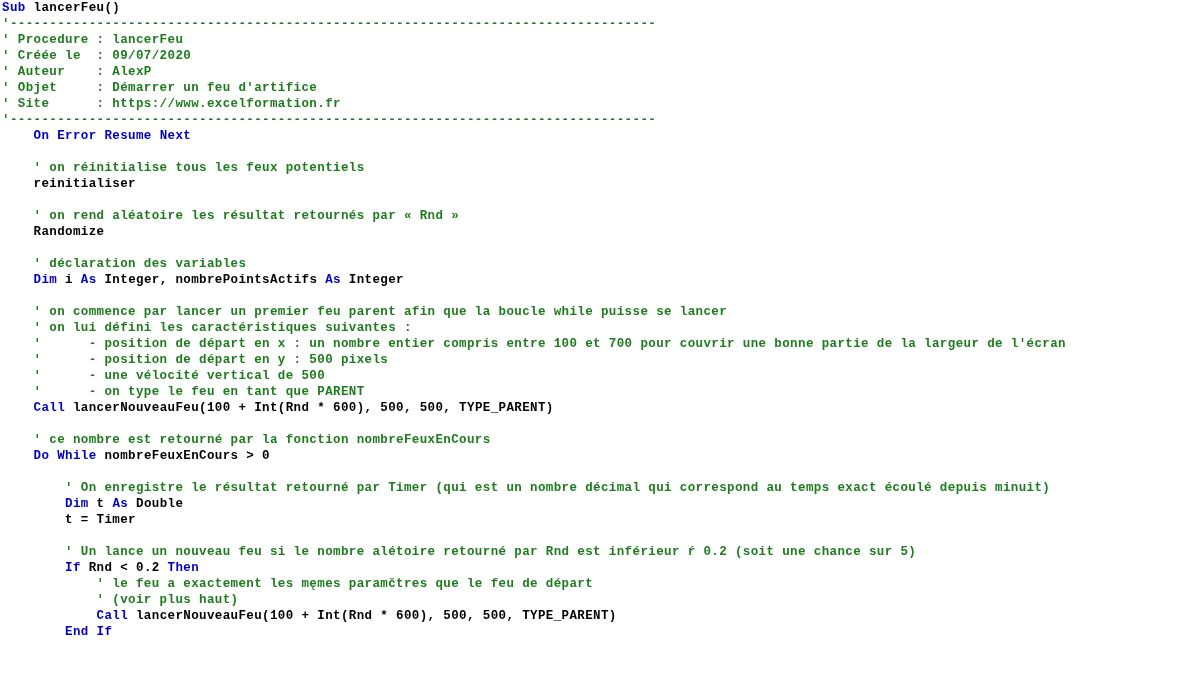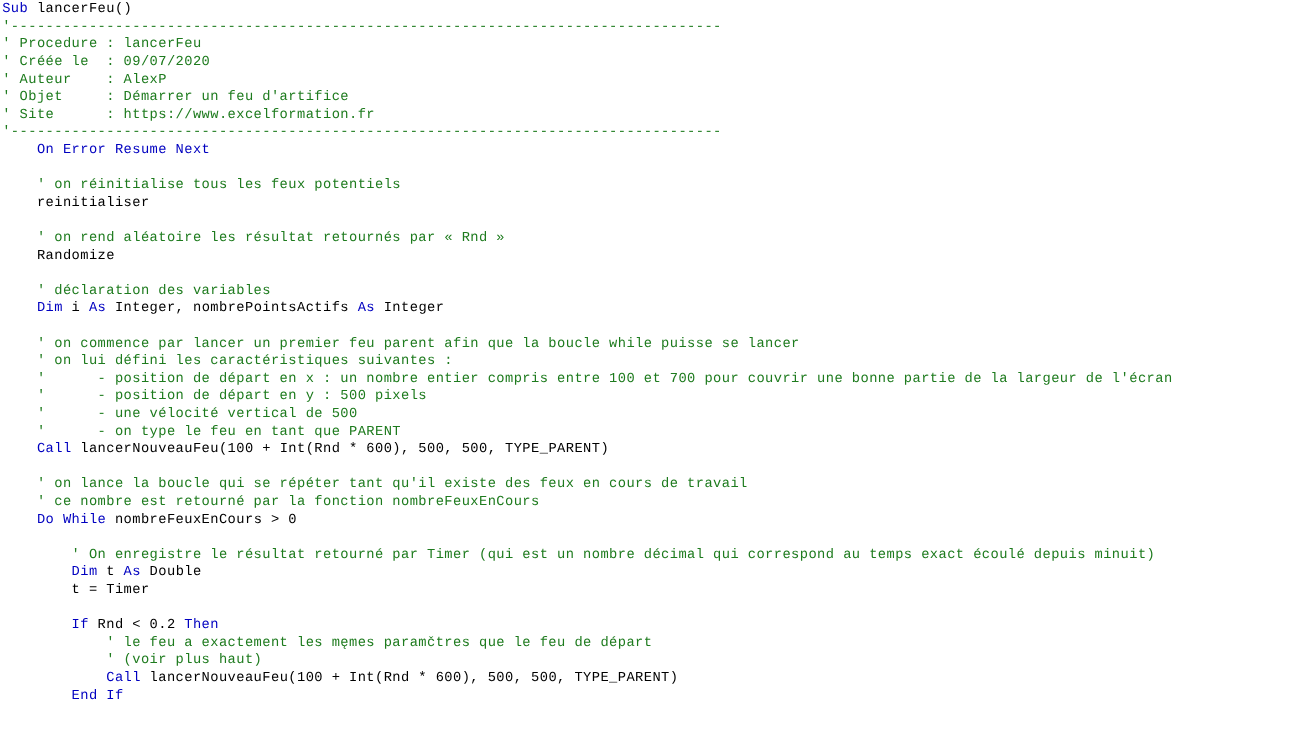--- a/index.html
+++ b/index.html
@@ -14,20 +14,21 @@
     font-family: "Liberation Mono", "DejaVu Sans Mono", monospace;
   }
 
   #code-editor {
     width: 1187px;
     height: 679px;
     background: #ffffff;
     padding: 0;
     box-sizing: border-box;
     position: relative;
+    font-weight: bold;
   }
 
   .code-line {
     display: block;
     font-family: "Liberation Mono", "DejaVu Sans Mono", monospace;
     font-size: 12.5px;
     line-height: 16px;
     height: 16px;
     white-space: pre;
     letter-spacing: 0.38px;
@@ -65,27 +66,27 @@
       <div class="code-line"><span class="tok-plain">    </span><span class="tok-kw">Dim</span><span class="tok-plain"> i </span><span class="tok-kw">As</span><span class="tok-plain"> Integer, nombrePointsActifs </span><span class="tok-kw">As</span><span class="tok-plain"> Integer</span></div>
       <div class="code-line"><span class="tok-blank"> </span></div>
       <div class="code-line"><span class="tok-comment">    ' on commence par lancer un premier feu parent afin que la boucle while puisse se lancer</span></div>
       <div class="code-line"><span class="tok-comment">    ' on lui défini les caractéristiques suivantes :</span></div>
       <div class="code-line"><span class="tok-comment">    '      - position de départ en x : un nombre entier compris entre 100 et 700 pour couvrir une bonne partie de la largeur de l'écran</span></div>
       <div class="code-line"><span class="tok-comment">    '      - position de départ en y : 500 pixels</span></div>
       <div class="code-line"><span class="tok-comment">    '      - une vélocité vertical de 500</span></div>
       <div class="code-line"><span class="tok-comment">    '      - on type le feu en tant que PARENT</span></div>
       <div class="code-line"><span class="tok-plain">    </span><span class="tok-kw">Call</span><span class="tok-plain"> lancerNouveauFeu(100 + Int(Rnd * 600), 500, 500, TYPE_PARENT)</span></div>
       <div class="code-line"><span class="tok-blank"> </span></div>
-      <div class="code-line"><span class="tok-comment">    ' on lance la boucle qui se répéter tant qu'il existe des feux en cours de travail</span></div>
       <div class="code-line"><span class="tok-comment">    ' ce nombre est retourné par la fonction nombreFeuxEnCours</span></div>
       <div class="code-line"><span class="tok-plain">    </span><span class="tok-kw">Do While</span><span class="tok-plain"> nombreFeuxEnCours &gt; 0</span></div>
       <div class="code-line"><span class="tok-blank"> </span></div>
       <div class="code-line"><span class="tok-comment">        ' On enregistre le résultat retourné par Timer (qui est un nombre décimal qui correspond au temps exact écoulé depuis minuit)</span></div>
       <div class="code-line"><span class="tok-plain">        </span><span class="tok-kw">Dim</span><span class="tok-plain"> t </span><span class="tok-kw">As</span><span class="tok-plain"> Double</span></div>
       <div class="code-line"><span class="tok-plain">        t = Timer</span></div>
       <div class="code-line"><span class="tok-blank"> </span></div>
+      <div class="code-line"><span class="tok-comment">        ' Un lance un nouveau feu si le nombre alétoire retourné par Rnd est inférieur ŕ 0.2 (soit une chance sur 5)</span></div>
       <div class="code-line"><span class="tok-plain">        </span><span class="tok-kw">If</span><span class="tok-plain"> Rnd &lt; 0.2 </span><span class="tok-kw">Then</span></div>
       <div class="code-line"><span class="tok-comment">            ' le feu a exactement les męmes paramčtres que le feu de départ</span></div>
       <div class="code-line"><span class="tok-comment">            ' (voir plus haut)</span></div>
       <div class="code-line"><span class="tok-plain">            </span><span class="tok-kw">Call</span><span class="tok-plain"> lancerNouveauFeu(100 + Int(Rnd * 600), 500, 500, TYPE_PARENT)</span></div>
       <div class="code-line"><span class="tok-plain">        </span><span class="tok-kw">End If</span></div>
     </div>
 </div>
 
 </body></html>

